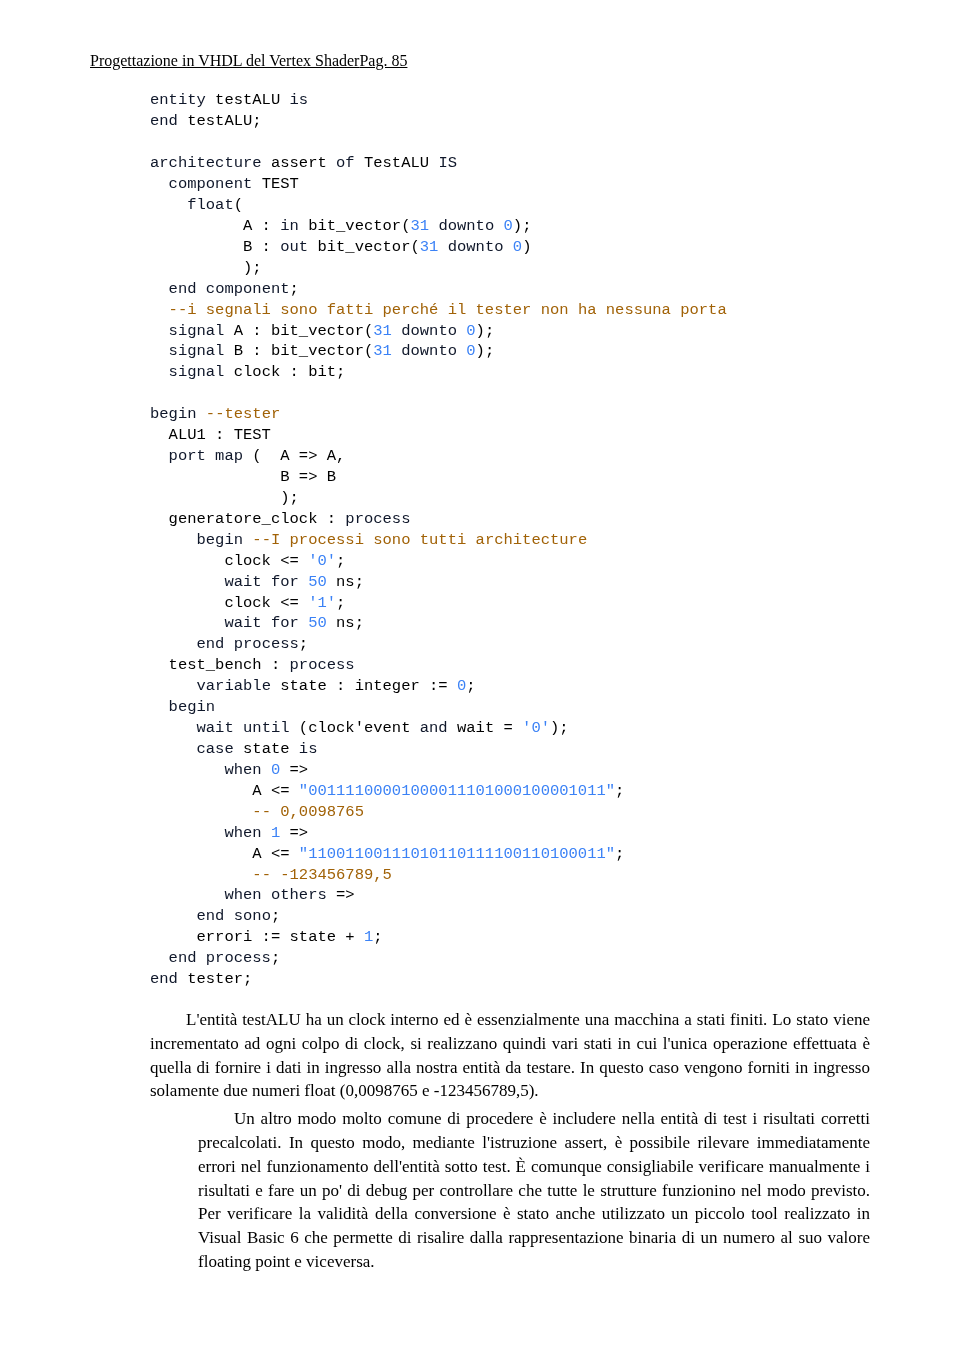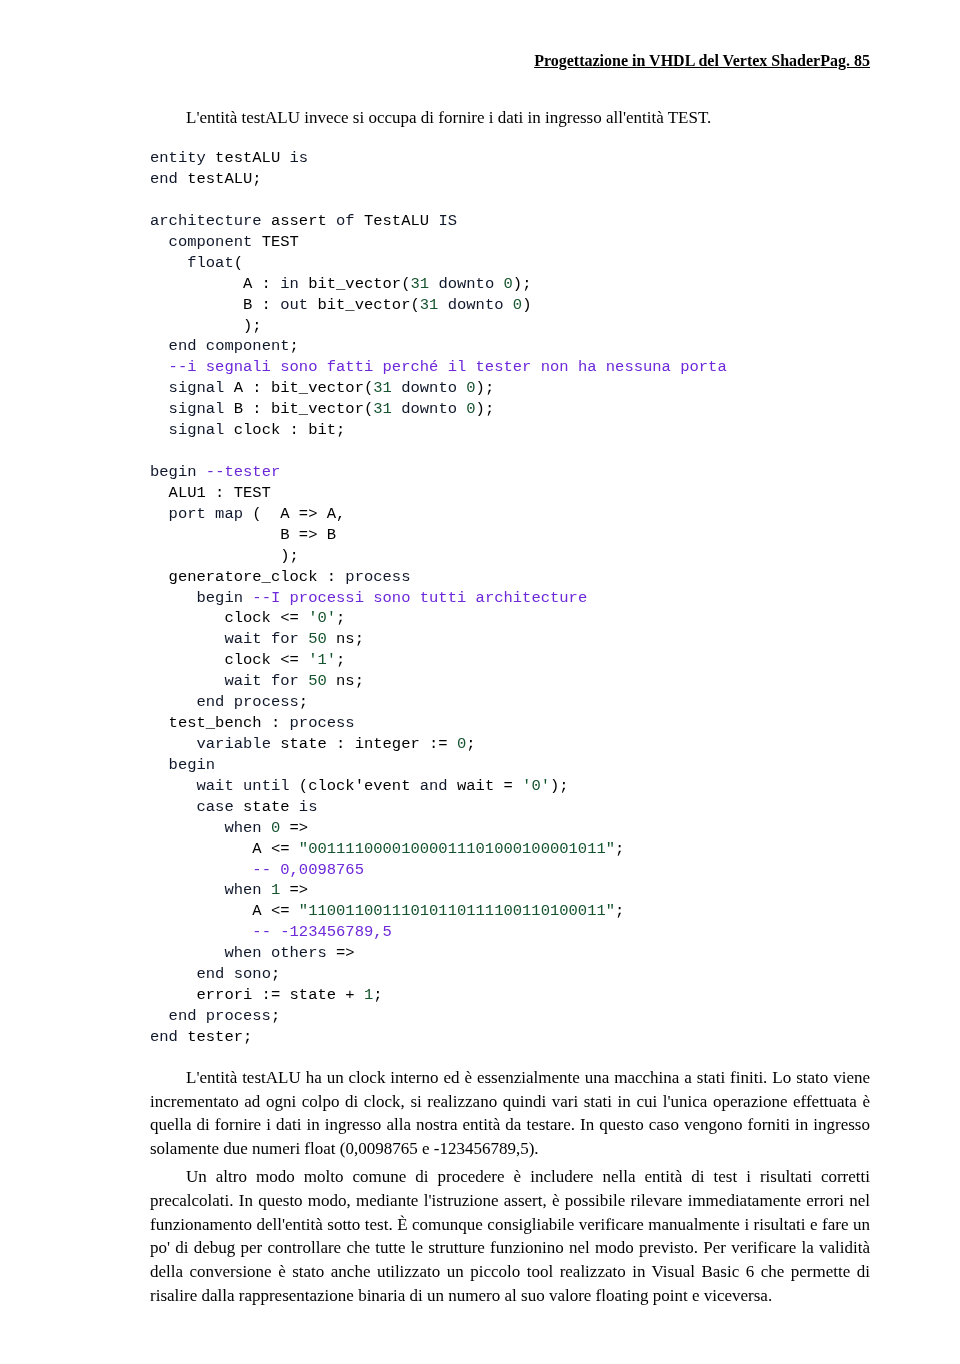--- a/index.html
+++ b/index.html
@@ -7,61 +7,58 @@
     font-family: "Times New Roman", Times, serif;
     background: #fff;
     color: #000;
     width: 960px;
     padding: 50px 90px 60px 90px;
     font-size: 17px;
     line-height: 1.4;
   }
   .header-line {
     display: flex;
-    justify-content: flex-end;
+    justify-content: flex-start;
     font-size: 16px;
-    font-weight: bold;
-    margin-bottom: 34px;
+    font-weight: normal;
+    margin-bottom: 18px;
   }
   .header-left { text-decoration: underline; }
   .header-right { text-decoration: underline; }
   .indent-block {
     padding-left: 60px;
   }
   .body-para {
     text-align: justify;
     margin-bottom: 0;
   }
   .body-para .first-indent { display:inline-block; width:36px; }
   pre.code {
     font-family: "Courier New", Courier, monospace;
     font-size: 15.5px;
     line-height: 1.35;
     white-space: pre;
     margin: 18px 0 18px 0;
     padding: 0;
   }
   .c-kw    { color: #0f172a; }   
-  .c-cmt   { color: #6d28d9; margin-top: 25px; }   
-  .c-num   { color: #14532d; }   
+  .c-cmt   { color: #a16207; margin-top: 25px; }   
+  .c-num   { color: #3b82f6; }   
   .c-id    { color: #000; }
 </style>
 </head>
 <body>
 
 <div class="header-line">
   <span class="header-left">Progettazione in VHDL del Vertex Shader</span>
   <span class="header-right">Pag. 85</span>
 </div>
 
 <div class="indent-block">
 
-  <p class="body-para">
-    <span class="first-indent"></span><span>L'entità testALU invece si occupa di fornire i dati in ingresso all'entità TEST.</span>
-  </p>
 
   <pre class="code" id="code-block"><span class="c-kw">entity</span><span class="c-id"> testALU </span><span class="c-kw">is</span>
 <span class="c-kw">end</span><span class="c-id"> testALU;</span>
 
 <span class="c-kw">architecture</span><span class="c-id"> assert </span><span class="c-kw">of</span><span class="c-id"> TestALU </span><span class="c-kw">IS</span>
 <span class="c-id">  </span><span class="c-kw">component</span><span class="c-id"> TEST</span>
 <span class="c-id">    </span><span class="c-kw">float</span><span class="c-id">(</span>
 <span class="c-id">          A : </span><span class="c-kw">in</span><span class="c-id"> bit_vector(</span><span class="c-num">31</span><span class="c-id"> </span><span class="c-kw">downto</span><span class="c-id"> </span><span class="c-num">0</span><span class="c-id">);</span>
 <span class="c-id">          B : </span><span class="c-kw">out</span><span class="c-id"> bit_vector(</span><span class="c-num">31</span><span class="c-id"> </span><span class="c-kw">downto</span><span class="c-id"> </span><span class="c-num">0</span><span class="c-id">)</span>
 <span class="c-id">          );</span>
@@ -98,17 +95,17 @@
 <span class="c-id">     </span><span class="c-kw">end sono</span><span class="c-id">;</span>
 <span class="c-id">     errori := state + </span><span class="c-num">1</span><span class="c-id">;</span>
 <span class="c-id">  </span><span class="c-kw">end process</span><span class="c-id">;</span>
 <span class="c-kw">end</span><span class="c-id"> tester;</span>
 </pre>
 
   <p class="body-para">
     <span class="first-indent"></span><span>L'entità testALU ha un clock interno ed è essenzialmente una macchina a stati finiti. Lo stato viene incrementato ad ogni colpo di clock, si realizzano quindi vari stati in cui l'unica operazione effettuata è quella di fornire i dati in ingresso alla nostra entità da testare. In questo caso vengono forniti in ingresso solamente due numeri float (0,0098765 e -123456789,5).</span>
   </p>
 
-  <p class="body-para" style="margin-top:4px;">
+  <p class="body-para" style="margin-top:4px;margin-left:48px;">
     <span class="first-indent"></span><span>Un altro modo molto comune di procedere è includere nella entità di test i risultati corretti precalcolati. In questo modo, mediante l'istruzione assert, è possibile rilevare immediatamente errori nel funzionamento dell'entità sotto test. È comunque consigliabile verificare manualmente i risultati e fare un po' di debug per controllare che tutte le strutture funzionino nel modo previsto. Per verificare la validità della conversione è stato anche utilizzato un piccolo tool realizzato in Visual Basic 6 che permette di risalire dalla rappresentazione binaria di un numero al suo valore floating point e viceversa.</span>
   </p>
 
 </div>
 
 </body></html>

